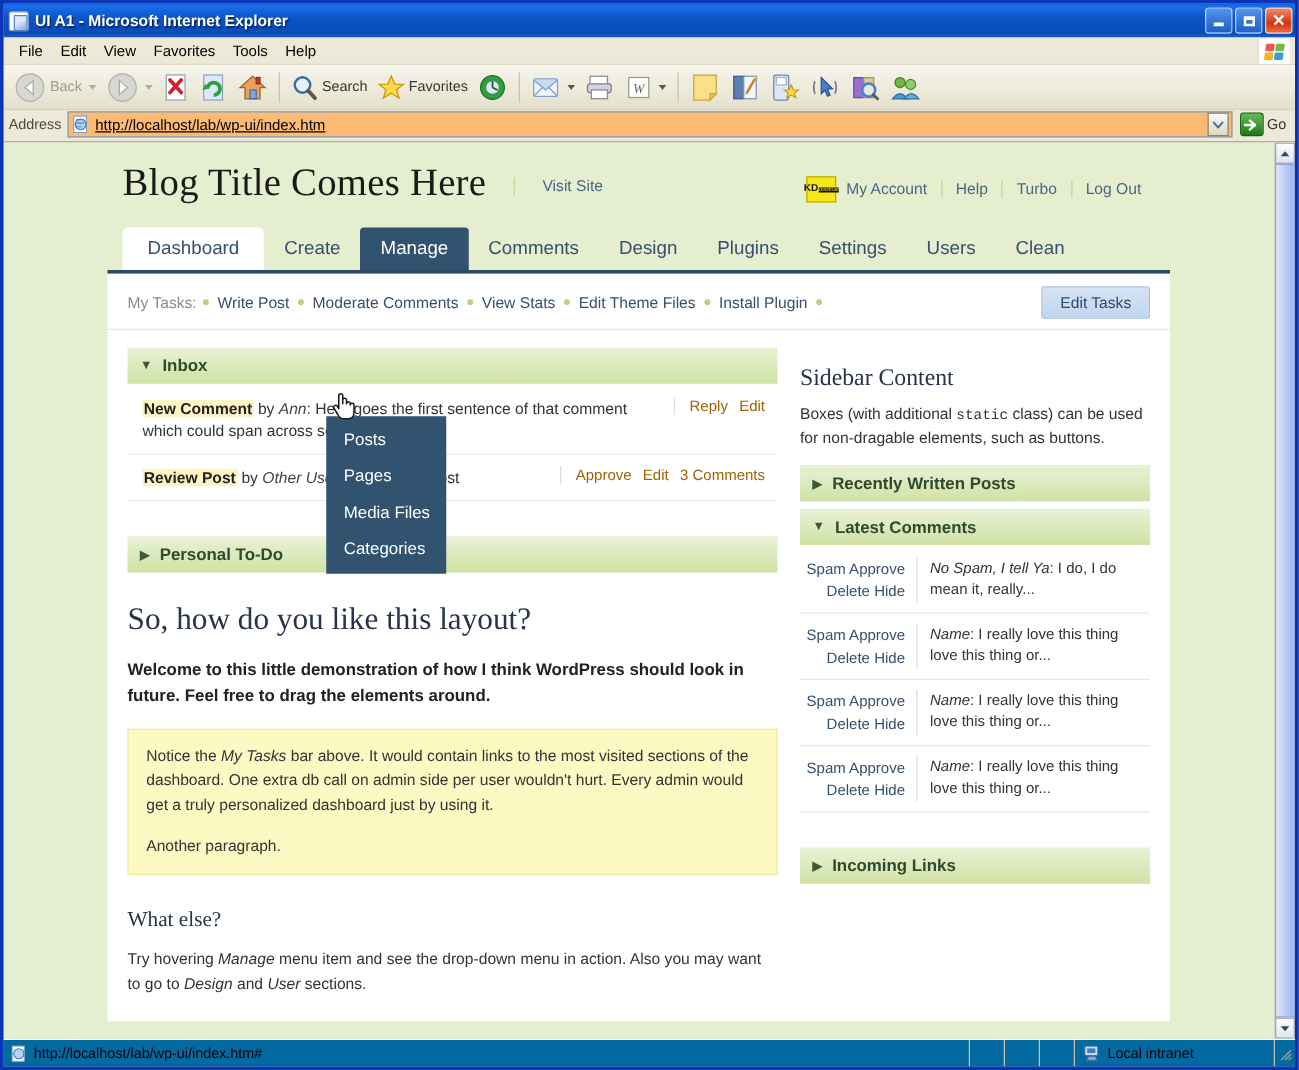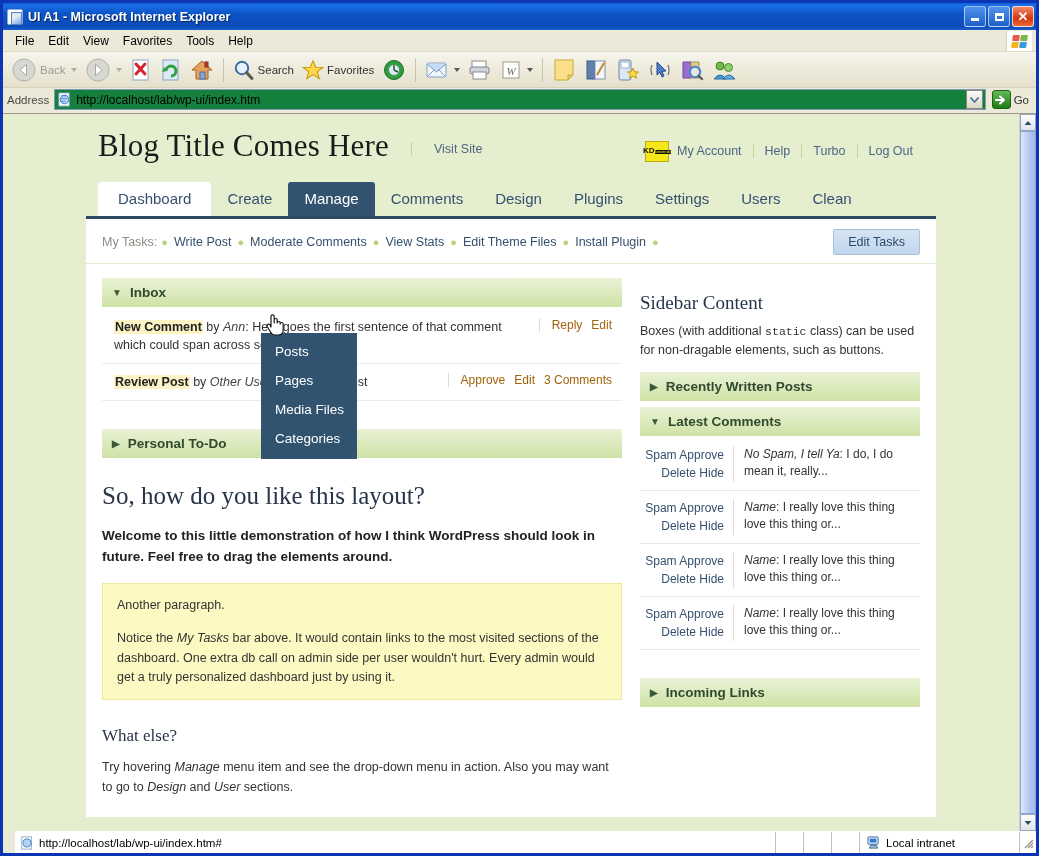--- a/index.html
+++ b/index.html
@@ -86,22 +86,22 @@
   svg{display:block;}
 
   
   .addrbar{
     height:26px;flex:0 0 26px;background:#ece9d8;
     display:flex;align-items:center;padding:0 3px 2px 4px;
     border-bottom:1px solid #9c9a8a;
   }
   .addrbar .addr-lbl{font-size:11.5px;color:#4a4a43;margin-right:5px;}
   .addr-input{
-    flex:1 1 auto;height:21px;background:#15803d;border:1px solid #7f9db9;
-    display:flex;align-items:center;padding:0 2px; position:relative;
+    flex:1 1 auto;height:21px;background:#fdba74;border:1px solid #7f9db9;
+    display:flex;align-items:center;padding:0 2px; position:relative;text-decoration:underline;
   }
   .addr-fav{width:15px;height:15px;margin-right:4px;flex:0 0 15px;}
   .addr-text{font-size:12px;color:#000;flex:1 1 auto;white-space:nowrap;overflow:hidden;}
   .addr-drop{
     width:17px;height:19px;background:linear-gradient(180deg,#fbfbf7,#dcd8c6);
     border:1px solid #8a8674;display:flex;align-items:center;justify-content:center;
   }
   .go-btn{display:flex;align-items:center;gap:3px;margin-left:6px;margin-right:4px;}
   .go-ico{width:19px;height:19px;border-radius:3px;background:linear-gradient(180deg,#64b958,#1f7a18);display:flex;align-items:center;justify-content:center;border:1px solid #19620f;}
   .go-lbl{font-size:11.5px;color:#333;}
@@ -112,23 +112,23 @@
   .vscroll{
     width:17px;flex:0 0 17px;background:#f1f1f1;
     display:flex;flex-direction:column;border-left:1px solid #d6d2c2;
   }
   .vs-btn{height:17px;background:linear-gradient(180deg,#fdfdfd,#dfe4ee);border:1px solid #9aa4bb;display:flex;align-items:center;justify-content:center;}
   .vs-track{flex:1 1 auto;background:#eef1f7;}
   .vs-thumb{height:100%;background:linear-gradient(90deg,#dfe8fb,#b7caf5 55%,#9fb8ee);border:1px solid #8ea4d8;}
 
   
   .statusbar{
-    height:22px;flex:0 0 22px;background:#ffffff;
+    height:22px;flex:0 0 22px;background:#0369a1;
     border-top:1px solid #fff;
-    display:flex;align-items:center;font-size:11.5px;color:#000;margin-left:12px;
+    display:flex;align-items:center;font-size:11.5px;color:#000;
   }
   .sb-main{flex:1 1 auto;display:flex;align-items:center;gap:5px;padding:0 5px;border-right:1px solid #c5c0ae;height:100%;}
   .sb-pane{width:28px;border-right:1px solid #c5c0ae;height:100%;}
   .sb-zone{width:160px;display:flex;align-items:center;gap:5px;padding:0 6px;height:100%;border-right:1px solid #c5c0ae;}
   .sb-grip{width:16px;display:flex;align-items:flex-end;justify-content:flex-end;padding:2px;}
 
   
   .wp-body{
     position:absolute;inset:0;background:#e5efcf;
     font-family:"Liberation Sans", sans-serif;
@@ -551,22 +551,22 @@
                   <div class="panel-head">
                     <span class="arw">▶</span>
                     <span>Personal To-Do</span>
                   </div>
                 </div>
 
                 <div class="article">
                   <h2>So, how do you like this layout?</h2>
                   <p class="lead">Welcome to this little demonstration of how I think WordPress should look in future. Feel free to drag the elements around.</p>
                   <div class="note">
+                    <p><span>Notice the </span><i>My Tasks</i><span> bar above. It would contain links to the most visited sections of the dashboard. One extra db call on admin side per user wouldn't hurt. Every admin would get a truly personalized dashboard just by using it.</span></p>
                     <p>Another paragraph.</p>
-                    <p><span>Notice the </span><i>My Tasks</i><span> bar above. It would contain links to the most visited sections of the dashboard. One extra db call on admin side per user wouldn't hurt. Every admin would get a truly personalized dashboard just by using it.</span></p>
                   </div>
                   <h3>What else?</h3>
                   <p class="body"><span>Try hovering </span><i>Manage</i><span> menu item and see the drop-down menu in action. Also you may want to go to </span><i>Design</i><span> and </span><i>User</i><span> sections.</span></p>
                 </div>
 
               </div>
 
               <div class="col-side">
                 <h2 class="side-h2">Sidebar Content</h2>
                 <p class="side-p"><span>Boxes (with additional </span><code>static</code><span> class) can be used for non-dragable elements, such as buttons.</span></p>

